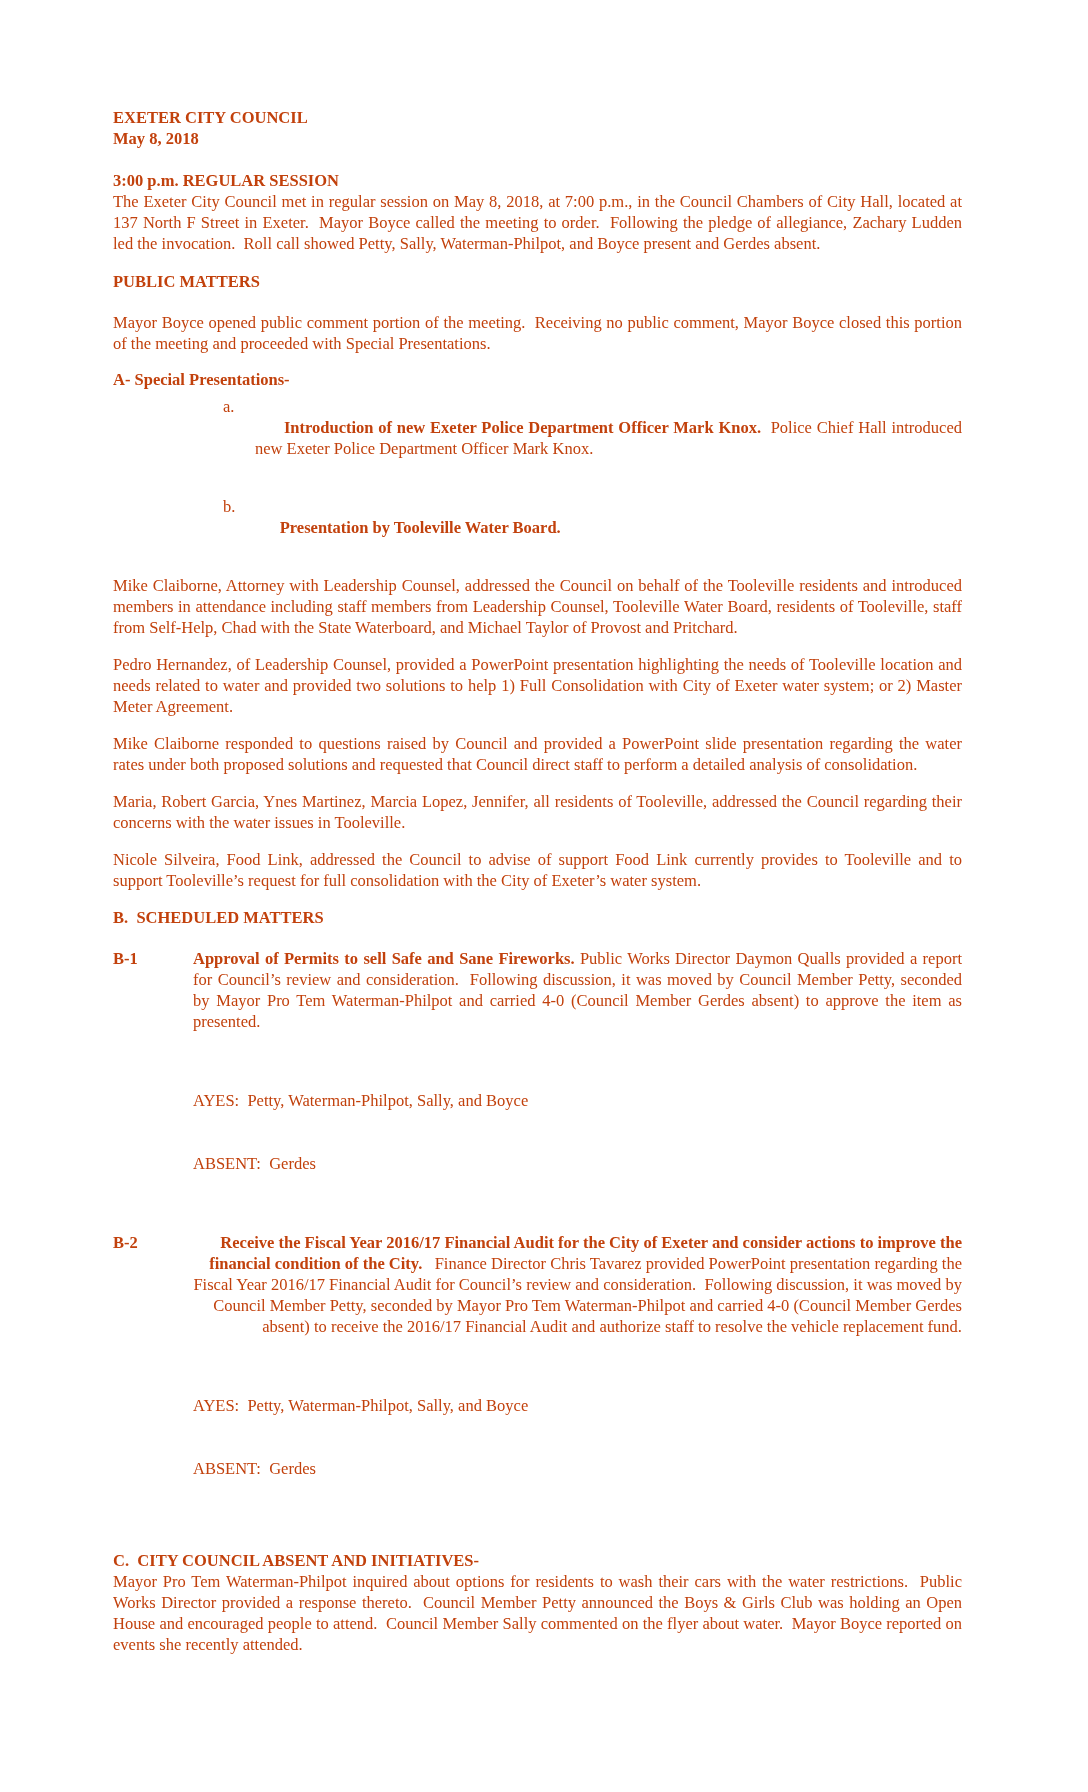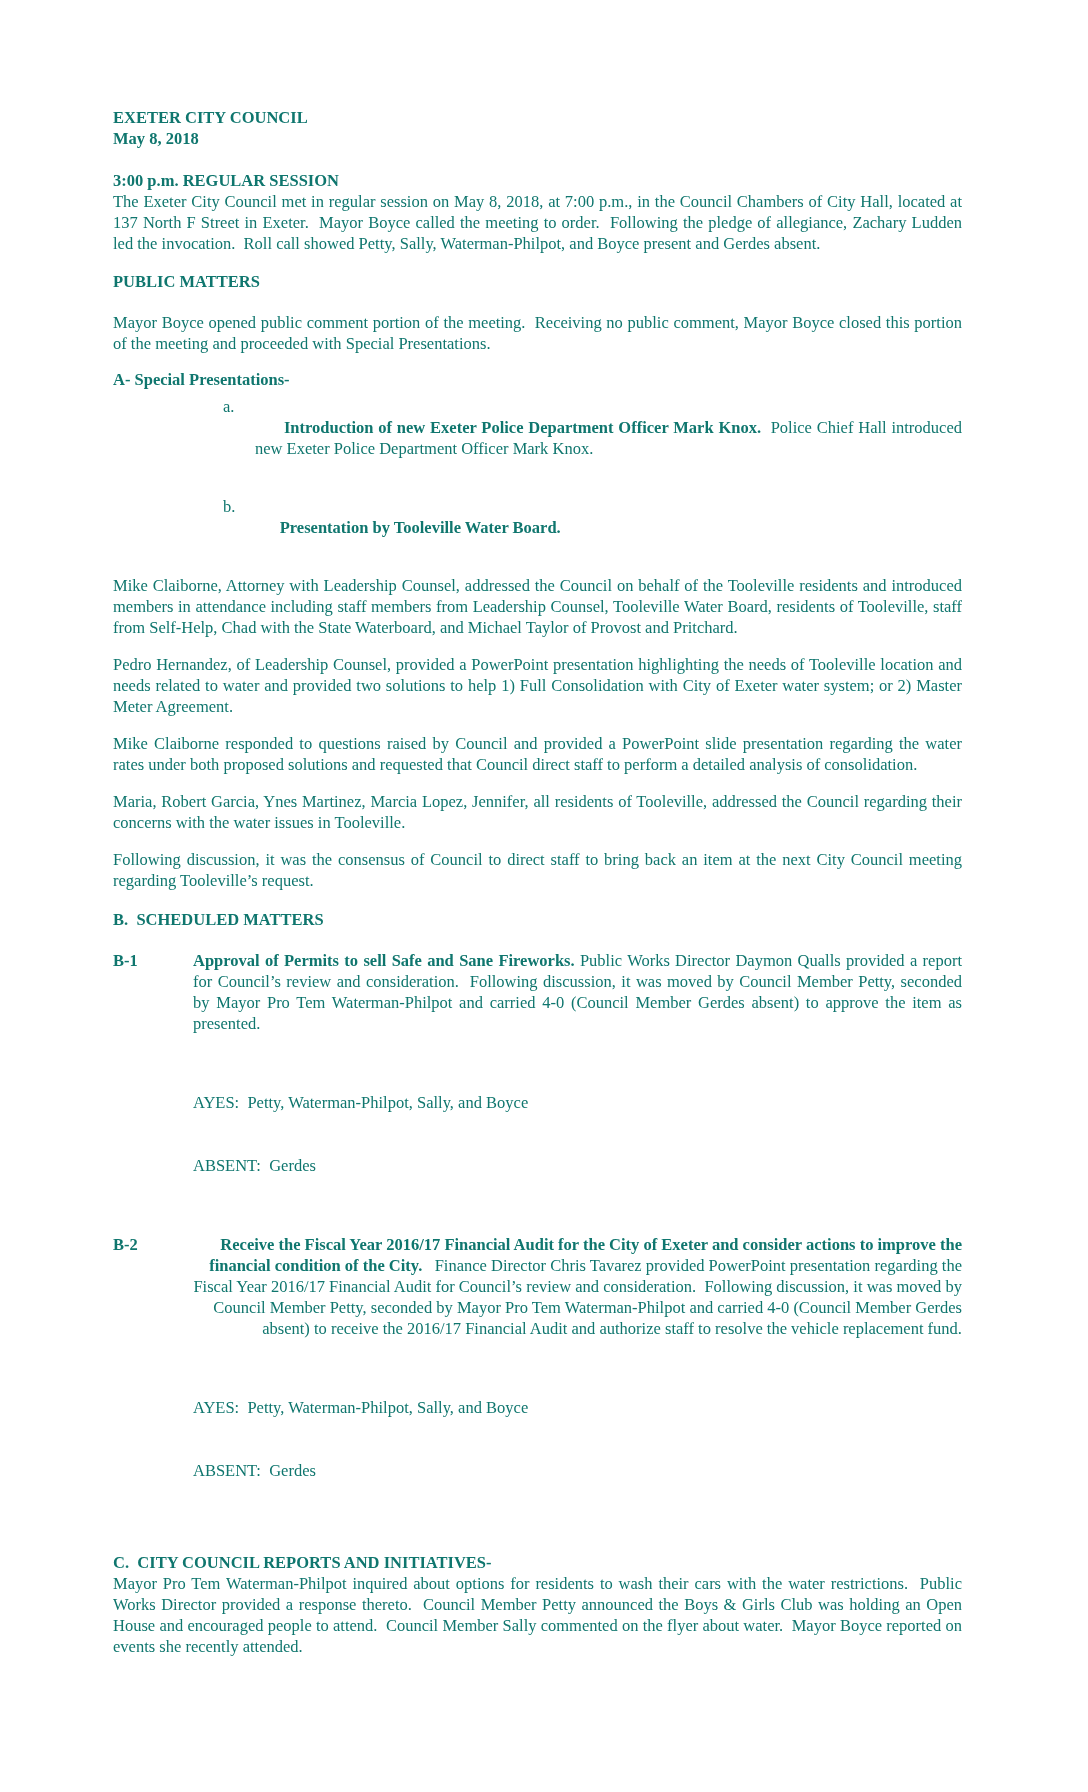--- a/index.html
+++ b/index.html
@@ -1,21 +1,21 @@
 <!DOCTYPE html>
 <html><head>
 <meta charset="utf-8">
 <style>
   html, body { margin: 0; padding: 0; background: #ffffff; }
   .page {
     position: relative;
     width: 1088px;
     height: 1792px;
     background: #ffffff;
-    color: #0f766e;
+    color: #c2410c;
     font-family: "Liberation Serif", "DejaVu Serif", serif;
     font-size: 16.5px;
     line-height: 21px;
     overflow: hidden;
   }
   .content {
     position: absolute;
     left: 113px;
     top: 107px;
     width: 849px;
@@ -88,21 +88,21 @@
     </div>
 
     <div class="sp-item mb16">
       <span class="marker">b.</span><span class="b">Presentation by Tooleville Water Board.</span><span></span>
     </div>
 
     <p class="para mb16">Mike Claiborne, Attorney with Leadership Counsel, addressed the Council on behalf of the Tooleville residents and introduced members in attendance including staff members from Leadership Counsel, Tooleville Water Board, residents of Tooleville, staff from Self-Help, Chad with the State Waterboard, and Michael Taylor of Provost and Pritchard.</p>
     <p class="para mb16">Pedro Hernandez, of Leadership Counsel, provided a PowerPoint presentation highlighting the needs of Tooleville location and needs related to water and provided two solutions to help 1) Full Consolidation with City of Exeter water system; or 2) Master Meter Agreement.</p>
     <p class="para mb16">Mike Claiborne responded to questions raised by Council and provided a PowerPoint slide presentation regarding the water rates under both proposed solutions and requested that Council direct staff to perform a detailed analysis of consolidation.</p>
     <p class="para mb16">Maria, Robert Garcia, Ynes Martinez, Marcia Lopez, Jennifer, all residents of Tooleville, addressed the Council regarding their concerns with the water issues in Tooleville.</p>
-    <p class="para mb18">Following discussion, it was the consensus of Council to direct staff to bring back an item at the next City Council meeting regarding Tooleville’s request.</p>
+    <p class="para mb16">Nicole Silveira, Food Link, addressed the Council to advise of support Food Link currently provides to Tooleville and to support Tooleville’s request for full consolidation with the City of Exeter’s water system.</p>
 
     <div class="b pre mb20">B.  SCHEDULED MATTERS</div>
 
     <div class="sch-item mb16">
       <span class="num b">B-1</span>
       <div class="body-just"><span class="b">Approval of Permits to sell Safe and Sane Fireworks.</span><span> Public Works Director Daymon Qualls provided a report for Council’s review and consideration.  Following discussion, it was moved by Council Member Petty, seconded by Mayor Pro Tem Waterman-Philpot and carried 4-0 (Council Member Gerdes absent) to approve the item as presented.</span></div>
     </div>
 
     <div class="votes mb16">
       <div>AYES:  Petty, Waterman-Philpot, Sally, and Boyce</div>
@@ -112,17 +112,17 @@
     <div class="sch-item mb16">
       <span class="num b">B-2</span>
       <div class="body-left"><span class="b">Receive the Fiscal Year 2016/17 Financial Audit for the City of Exeter and consider actions to improve the financial condition of the City.</span><span>   Finance Director Chris Tavarez provided PowerPoint presentation regarding the Fiscal Year 2016/17 Financial Audit for Council’s review and consideration.  Following discussion, it was moved by Council Member Petty, seconded by Mayor Pro Tem Waterman-Philpot and carried 4-0 (Council Member Gerdes absent) to receive the 2016/17 Financial Audit and authorize staff to resolve the vehicle replacement fund.</span></div>
     </div>
 
     <div class="votes mb29">
       <div>AYES:  Petty, Waterman-Philpot, Sally, and Boyce</div>
       <div>ABSENT:  Gerdes</div>
     </div>
 
-    <div class="b pre mb0">C.  CITY COUNCIL REPORTS AND INITIATIVES-</div>
+    <div class="b pre mb0">C.  CITY COUNCIL ABSENT AND INITIATIVES-</div>
     <p class="para mb17">Mayor Pro Tem Waterman-Philpot inquired about options for residents to wash their cars with the water restrictions.  Public Works Director provided a response thereto.  Council Member Petty announced the Boys &amp; Girls Club was holding an Open House and encouraged people to attend.  Council Member Sally commented on the flyer about water.  Mayor Boyce reported on events she recently attended.</p>
 
   </div>
 </div>
 
 </body></html>

